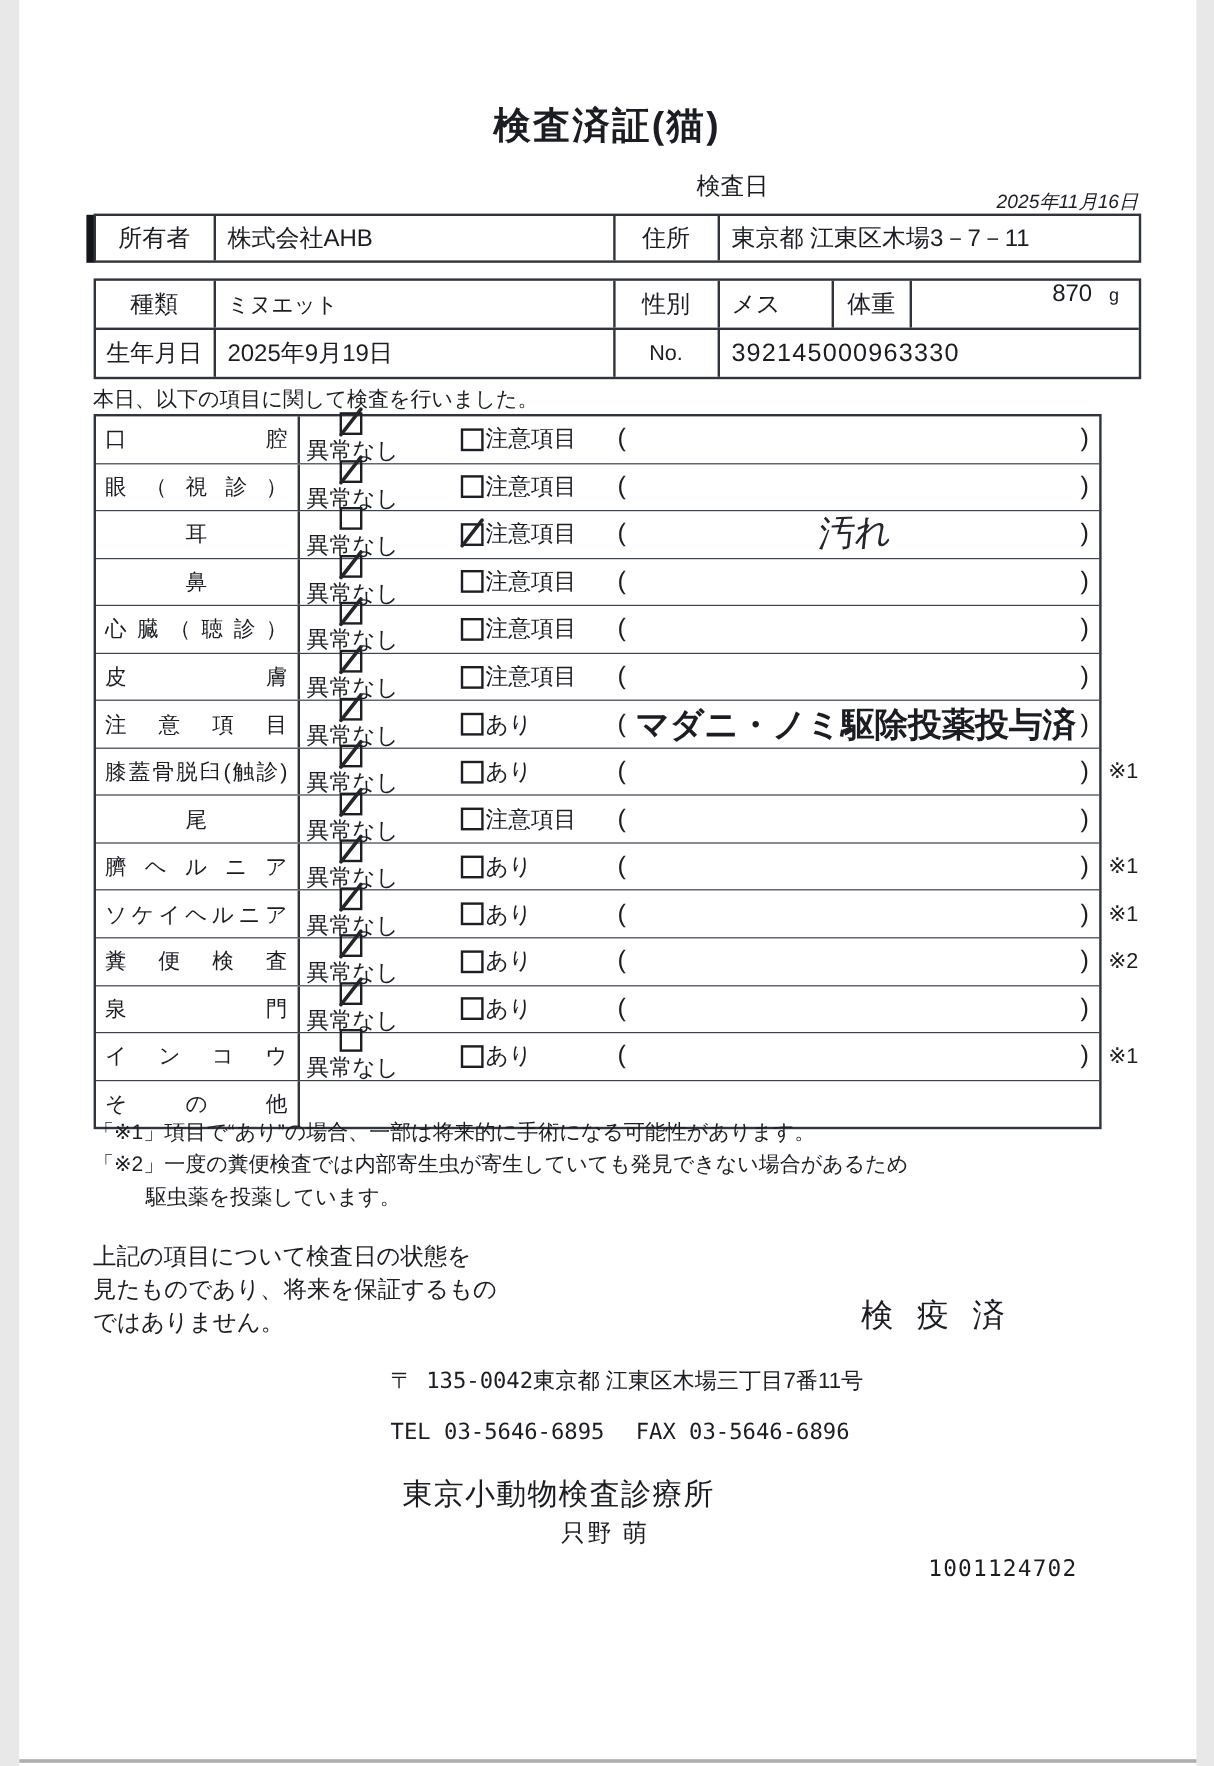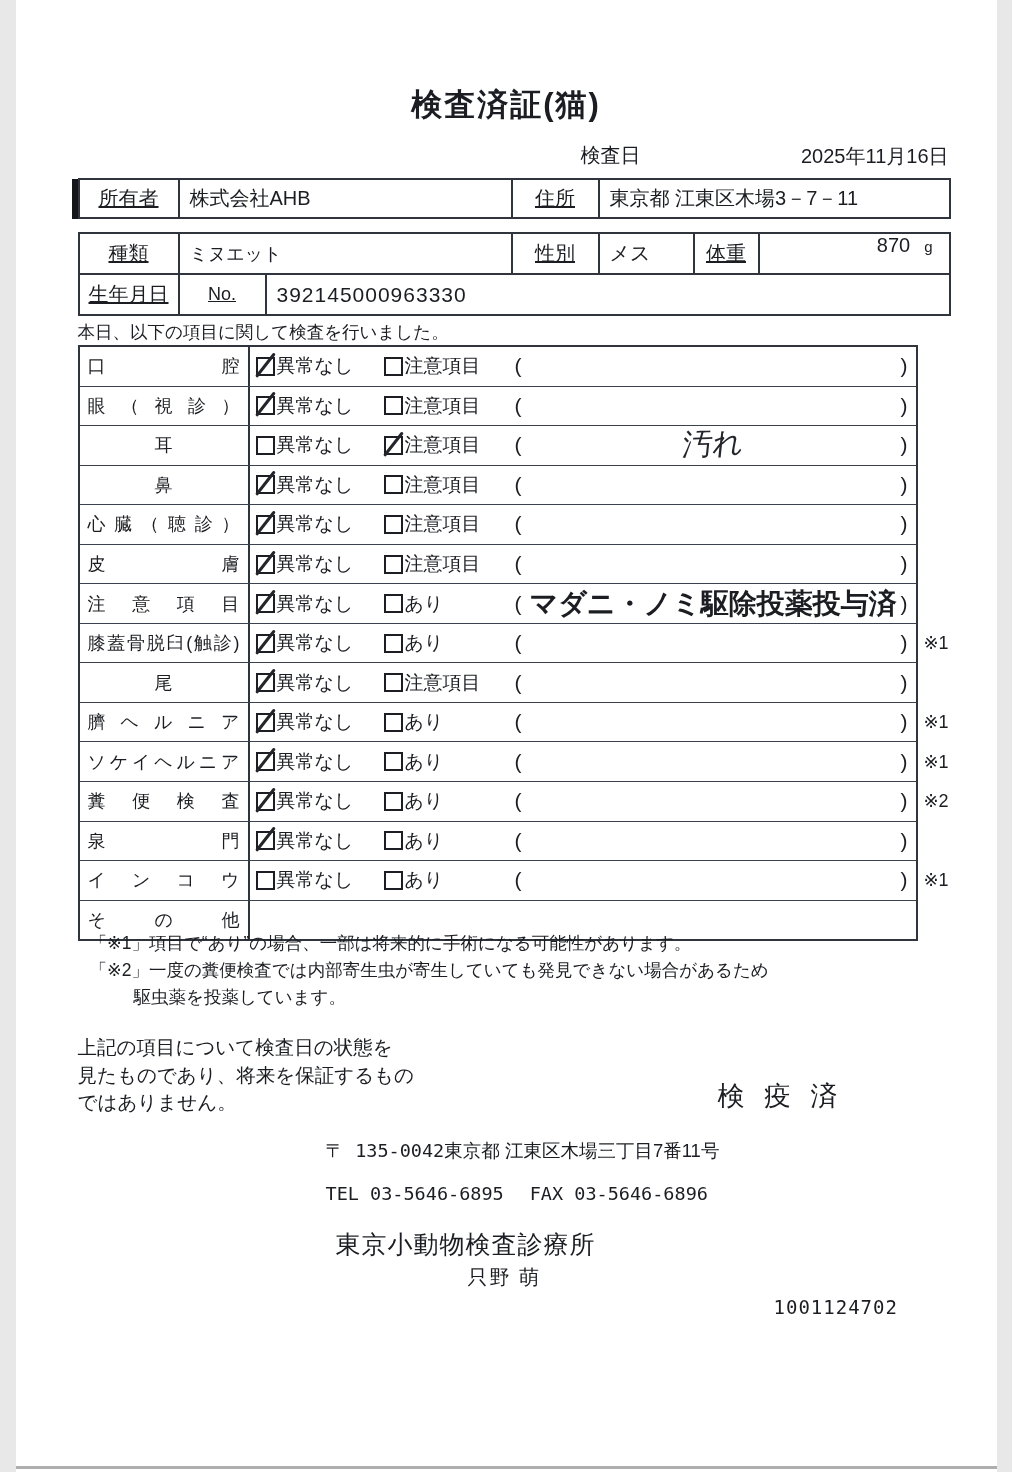--- a/index.html
+++ b/index.html
@@ -6,58 +6,58 @@
   body{font-family:"Liberation Sans","DejaVu Sans",sans-serif;color:#1b1d22;}
   .page{position:relative;width:981px;height:1472px;background:#ffffff;margin:0 auto;overflow:hidden;}
   
   .edge-bottom{position:absolute;left:0;top:1466px;width:1012px;height:3px;background:#6b6b6b;opacity:.55;}
   .blob-left{position:absolute;left:56px;top:179px;width:7px;height:40px;background:#15161a;}
 
   .title{position:absolute;left:0;top:84px;width:100%;text-align:center;font-size:31px;font-weight:600;letter-spacing:2px;}
 
   .examdate-row{position:absolute;left:62px;top:142px;width:873px;height:28px;}
   .examdate-label{position:absolute;left:503px;top:0;font-size:20px;}
-  .examdate-value{position:absolute;right:2px;top:1px;font-size:20px;}
+  .examdate-value{position:absolute;right:2px;top:16px;font-size:16px;font-style:italic;}
 
   .grid-table{position:absolute;border:2px solid #30343c;box-sizing:border-box;display:flex;flex-direction:column;}
   .grow{display:flex;flex:1;border-top:2px solid #30343c;}
   .grow:first-child{border-top:none;}
   .gcell{display:flex;align-items:center;box-sizing:border-box;border-left:2px solid #30343c;padding:0 10px;font-size:20px;overflow:hidden;white-space:nowrap;}
   .gcell:first-child{border-left:none;}
-  .gcell.lab{justify-content:center;padding:0 4px;text-decoration:underline;}
+  .gcell.lab{justify-content:center;padding:0 4px;}
   .gcell.num{font-size:21px;letter-spacing:1px;}
   .weight-val{display:flex;justify-content:flex-end;align-items:baseline;gap:14px;padding-right:16px;}
   .weight-val .unit{font-size:15px;}
 
   .owner-table{left:62px;top:178px;width:873px;height:41px;}
   .pet-table{left:62px;top:232px;width:873px;height:84px;}
 
   .intro{position:absolute;left:62px;top:320px;font-size:17.5px;}
 
   
   .exam-table{position:absolute;left:62px;top:345px;width:840px;border:2px solid #30343c;box-sizing:border-box;}
   .trow{position:relative;display:flex;height:38.55px;border-top:1.5px solid #3a4250;}
   .trow:first-child{border-top:none;}
   .tname{width:170px;box-sizing:border-box;border-right:2px solid #30343c;display:flex;align-items:center;padding:0 8px;font-size:18px;}
   .tname .jt{width:100%;text-align:justify;text-align-last:justify;text-justify:inter-character;white-space:nowrap;}
   .tname.center .jt{text-align:center;text-align-last:center;}
   .tcontent{position:relative;flex:1;}
   .chk{position:absolute;top:50%;transform:translateY(-50%);display:flex;align-items:center;font-size:19px;white-space:nowrap;}
-  .chk.o1{left:6px;}
+  .chk.o1{left:6px;flex-direction:column;}
   .chk.o2{left:134px;}
   .box{position:relative;width:15px;height:15px;border:2px solid #1c1e24;margin-right:2px;box-sizing:content-box;}
   .box.checked::after{content:"";position:absolute;left:6px;top:-9px;width:2.5px;height:30px;background:#23252b;transform:rotate(38deg);border-radius:2px;}
   .paren{position:absolute;top:50%;transform:translateY(-50%);font-size:21px;}
   .paren.open{left:265px;}
   .paren.close{left:651px;}
   .note{position:absolute;left:280px;top:50%;transform:translateY(-50%);width:366px;text-align:center;font-size:28px;font-weight:600;letter-spacing:0;white-space:nowrap;}
   .note.hand{font-size:30px;font-weight:400;font-family:"DejaVu Serif","Liberation Serif",serif;transform:translateY(-52%) rotate(-2deg) skewX(-8deg);color:#24262c;}
   .mark{position:absolute;left:844px;top:50%;transform:translateY(-50%);font-size:18px;white-space:nowrap;}
 
-  .footnotes{position:absolute;left:74px;top:930px;font-size:17.5px;line-height:27px;}
+  .footnotes{position:absolute;left:62px;top:930px;font-size:17.5px;line-height:27px;}
   .footnotes .indent{padding-left:44px;}
 
   .disclaimer{position:absolute;left:62px;top:1034px;font-size:19.5px;line-height:27.5px;}
   .stamp{position:absolute;left:702px;top:1078px;font-size:27px;letter-spacing:6px;}
 
   .addr-line{position:absolute;left:310px;top:1138px;font-size:18.5px;display:flex;white-space:nowrap;align-items:center;}
   .mono{font-family:"DejaVu Sans Mono","Liberation Mono",monospace;}
   .tel-line{position:absolute;left:310px;top:1183px;font-size:18.5px;display:flex;gap:26px;white-space:nowrap;}
   .clinic{position:absolute;left:320px;top:1228px;font-size:25px;letter-spacing:1px;}
   .vet{position:absolute;left:452px;top:1264px;font-size:20px;letter-spacing:2px;}
@@ -94,20 +94,21 @@
       <div class="gcell lab" style="width:87px;">性別</div>
       <div class="gcell" style="width:95px;">メス</div>
       <div class="gcell lab" style="width:65px;">体重</div>
       <div class="gcell weight-val" style="flex:1;">
         <span>870</span>
         <span class="unit">g</span>
       </div>
     </div>
     <div class="grow">
       <div class="gcell lab" style="width:98px;">生年月日</div>
+      <div class="gcell" style="width:333px;">2025年9月19日</div>
       <div class="gcell lab" style="width:87px;font-size:18px;">No.</div>
       <div class="gcell num" style="flex:1;">392145000963330</div>
     </div>
   </div>
 
   <div class="intro">本日、以下の項目に関して検査を行いました。</div>
 
   <div class="exam-table">
     <div class="trow">
       <div class="tname">

